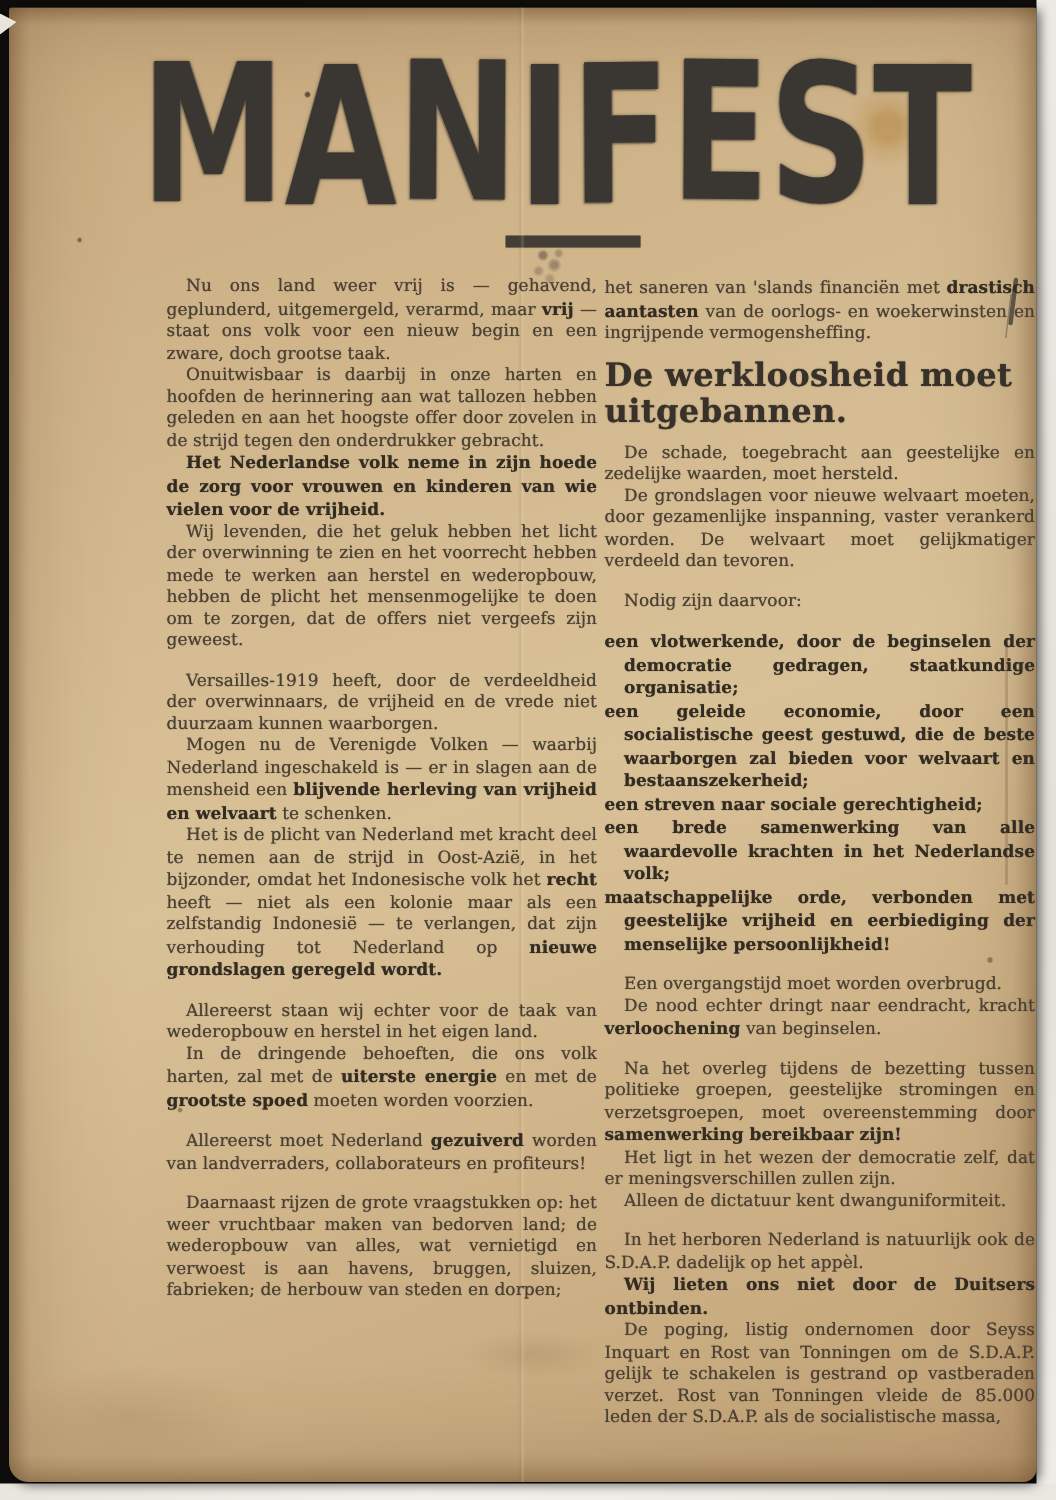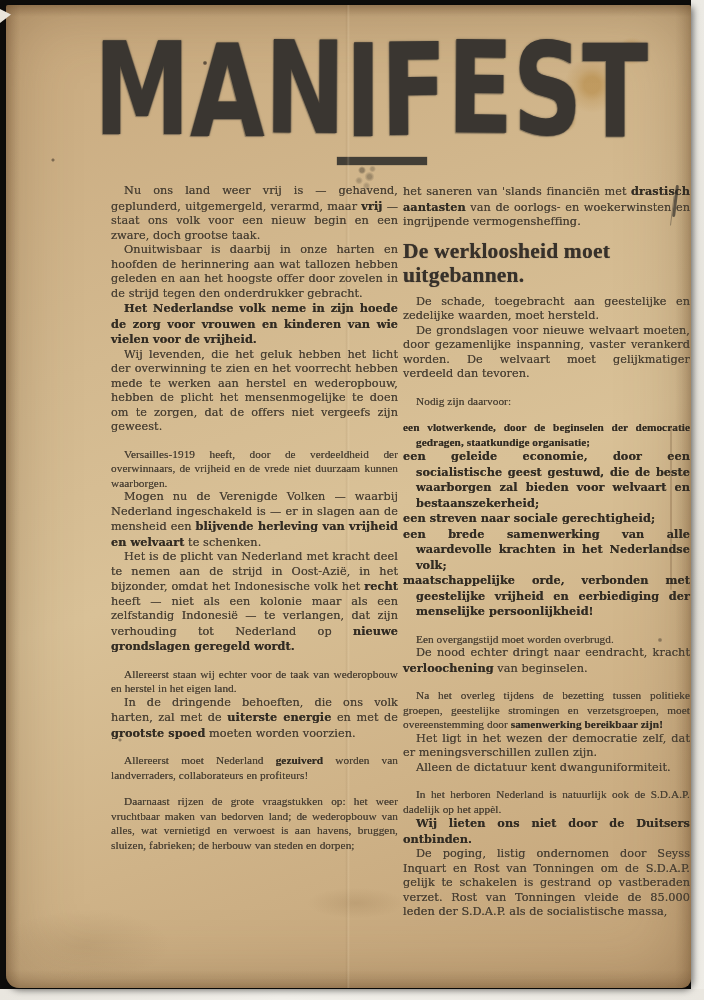--- a/index.html
+++ b/index.html
@@ -79,26 +79,26 @@
     position:absolute;width:287px;top:179px;
     font-size:11.3px;line-height:14.5px;
     color:#4a4134;text-align:justify;letter-spacing:.05px;
     text-shadow:0 0 .6px rgba(74,64,50,.85);
   }
   .col-left{left:105px;}
   .col-right{left:397px;}
   .col p{margin:0;text-indent:13px;}
   .col p.flush{text-indent:0;}
   .col p.li{text-indent:-13px;padding-left:13px;}
-  .col .gap{margin-top:12px;font-family:Liberation Serif, serif;}
+  .col .gap{margin-top:12px;}
   .col .b{font-weight:bold;color:#322c23;}
   .col h2{
     font-size:21.5px;line-height:24px;margin:9px 0 8px;
     font-weight:bold;color:#37312a;text-indent:0;text-align:left;
-    letter-spacing:.2px;text-shadow:0 0 .8px rgba(55,49,42,.8);font-family:Liberation Serif, serif;
+    letter-spacing:.2px;text-shadow:0 0 .8px rgba(55,49,42,.8);
   }
   
   .crease-v{
     position:absolute;left:339px;top:0;width:5px;height:100%;
     background:linear-gradient(90deg, transparent, rgba(110,80,45,.10) 40%, rgba(240,225,195,.20) 60%, transparent);
   }
   .crease-v2{
     position:absolute;left:664px;top:420px;width:2px;height:165px;
     background:rgba(90,60,30,.22);border-radius:2px;
   }

